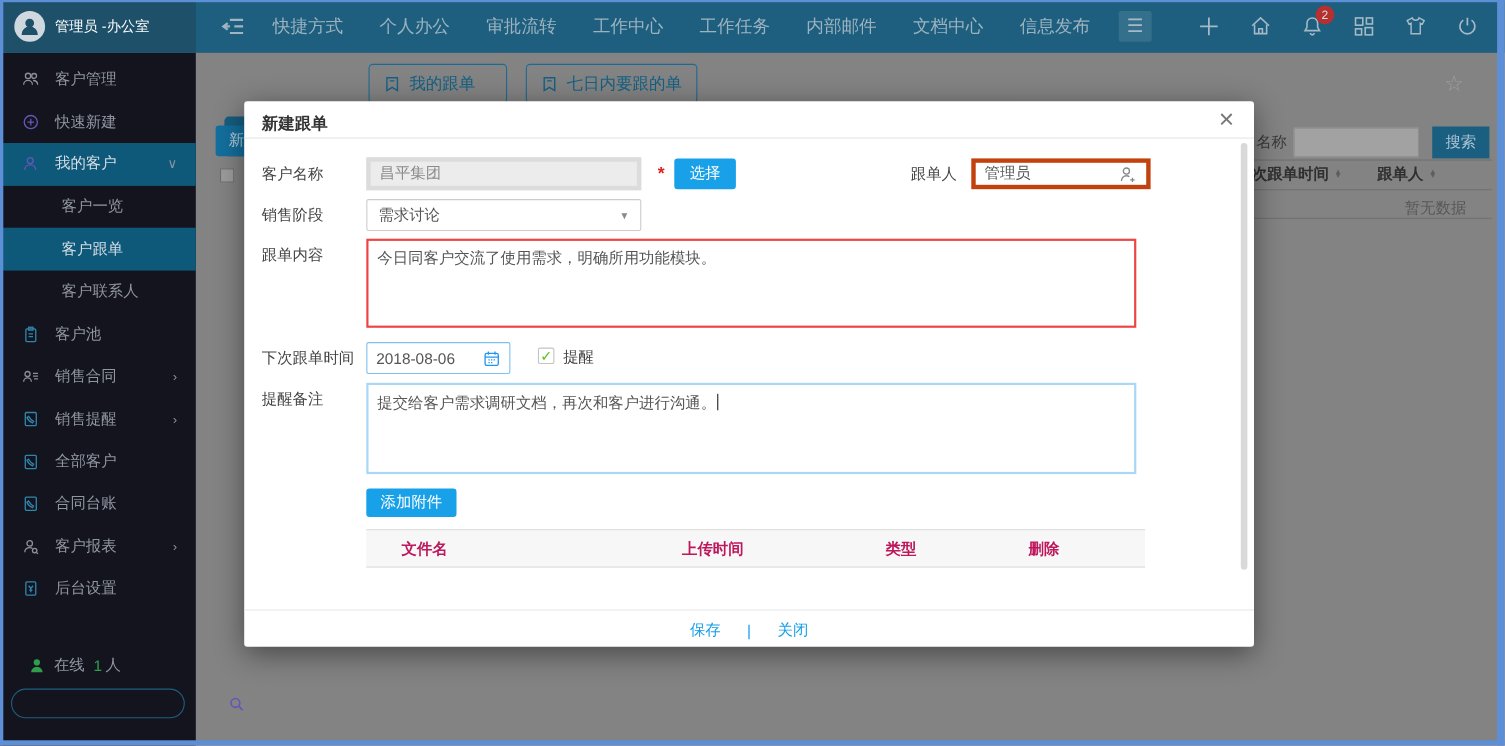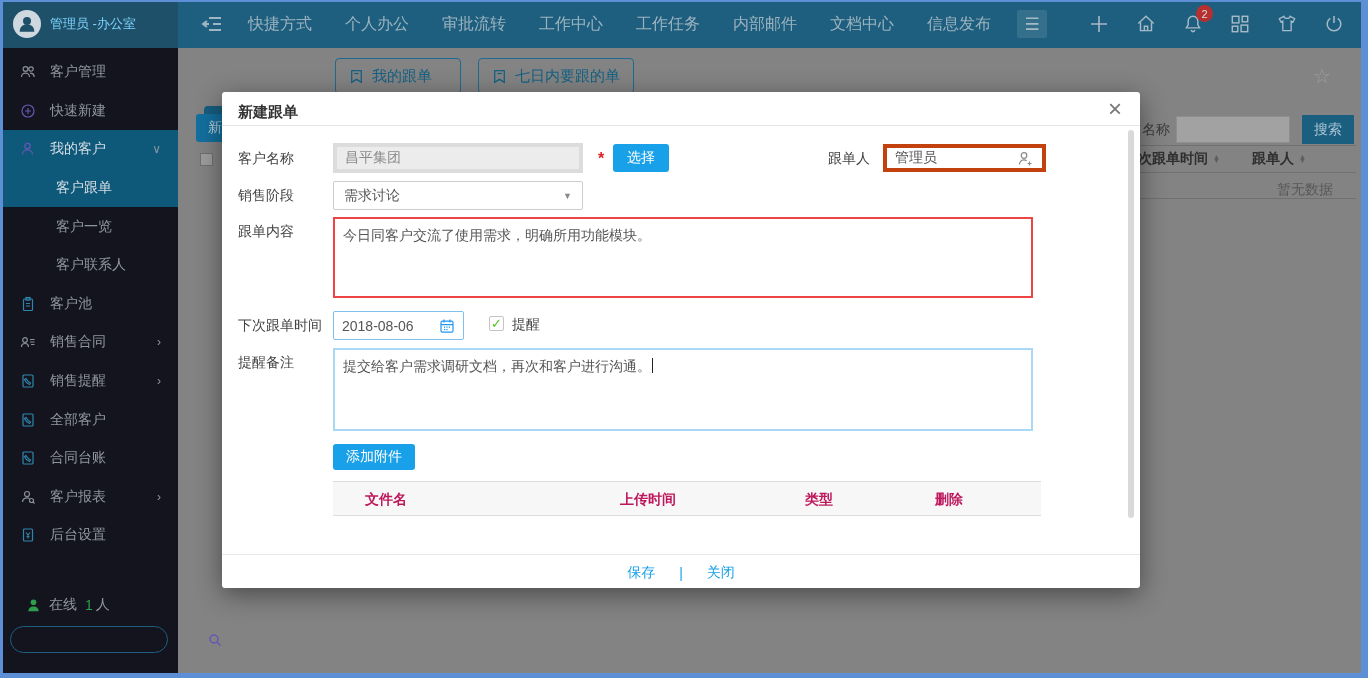--- a/index.html
+++ b/index.html
@@ -7,21 +7,21 @@
   body { font-family: "Liberation Sans", "DejaVu Sans", sans-serif; overflow: hidden; }
   #root { position: relative; width: 1368px; height: 678px; background:#838383; overflow: hidden; }
 
   
   .frame { position:absolute; background:#5d8fd6; z-index: 60; }
 
   
   #topbar { position:absolute; left:0; top:0; width:1368px; height:48px; background:#1e5f7f; display:flex; align-items:center; z-index:5; }
   #userblock { width:178px; height:48px; background:#1e506a; display:flex; align-items:center; padding-left:13px; flex:none; }
   #avatar { width:28px; height:28px; border-radius:50%; background:#cfd8de; display:flex; align-items:center; justify-content:center; flex:none; }
-  #username { color:#7dd3fc; font-size:13px; margin-left:9px; white-space:nowrap; }
+  #username { color:#ffffff; font-size:13px; margin-left:9px; white-space:nowrap; }
   #collapse-btn { margin-left:22px; color:#9fb6c2; flex:none; }
   #navitems { display:flex; margin-left:24px; gap:33px; }
   .nav-item { color:#9cb3bf; font-size:16px; white-space:nowrap; cursor:pointer; }
   #nav-burger { margin-left:26px; width:30px; height:28px; background:rgba(255,255,255,0.10); border-radius:2px; display:flex; align-items:center; justify-content:center; color:#a5bac6; font-size:17px; }
   #top-icons { margin-left:auto; display:flex; align-items:center; gap:23px; padding-right:22px; color:#a5bac6; }
   .top-ic { position:relative; display:flex; align-items:center; justify-content:center; width:24px; height:24px; cursor:pointer; }
   #notif-badge { position:absolute; top:-7px; right:-8px; min-width:17px; height:17px; border-radius:50%; background:#b73030; color:#d8dde2; font-size:11px; display:flex; align-items:center; justify-content:center; }
 
   
   #sidebar { position:absolute; left:0; top:48px; width:178px; height:630px; background:#14141e; z-index:4; }
@@ -183,25 +183,25 @@
       <div class="side-item active">
         <span class="ic-purple">
           <svg width="16" height="16" viewBox="0 0 16 16" stroke="currentColor" stroke-width="1.2" fill="none">
               <circle cx="7.5" cy="5" r="2.7"></circle>
               <path d="M2.5 13.5c0-2.8 2.2-4.6 5-4.6s5 1.8 5 4.6"></path>
             </svg>
         </span>
         <span class="lbl">我的客户</span>
         <span class="side-chevron">∨</span>
       </div>
+      <div class="side-item sub">
+        <span>客户一览</span>
+      </div>
       <div class="side-item sub active">
         <span>客户跟单</span>
-      </div>
-      <div class="side-item sub">
-        <span>客户一览</span>
       </div>
       <div class="side-item sub">
         <span>客户联系人</span>
       </div>
       <div class="side-item">
         <span class="ic-teal">
           <svg width="16" height="16" viewBox="0 0 16 16" stroke="currentColor" stroke-width="1.2" fill="none">
               <rect x="3.5" y="3" width="9" height="11.5" rx="1"></rect>
               <rect x="6" y="1.5" width="4" height="2.6"></rect>
               <path d="M6 7.5h4M6 10h4"></path>

